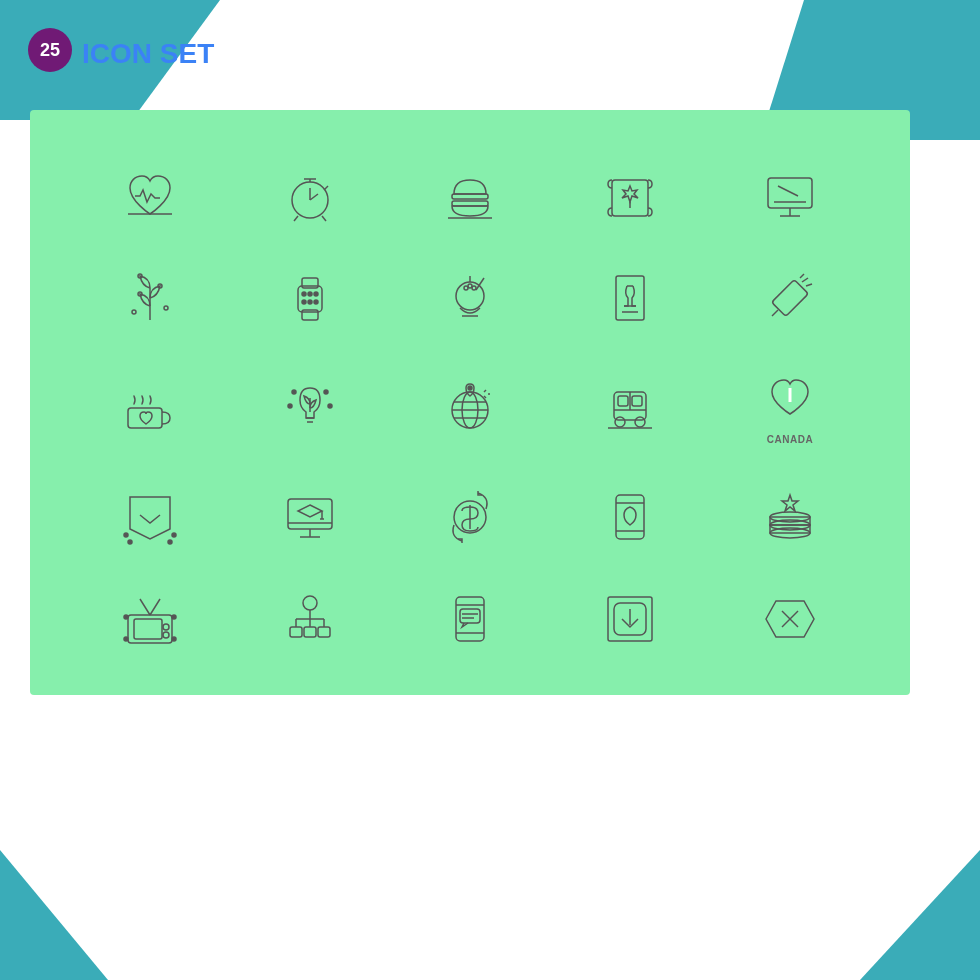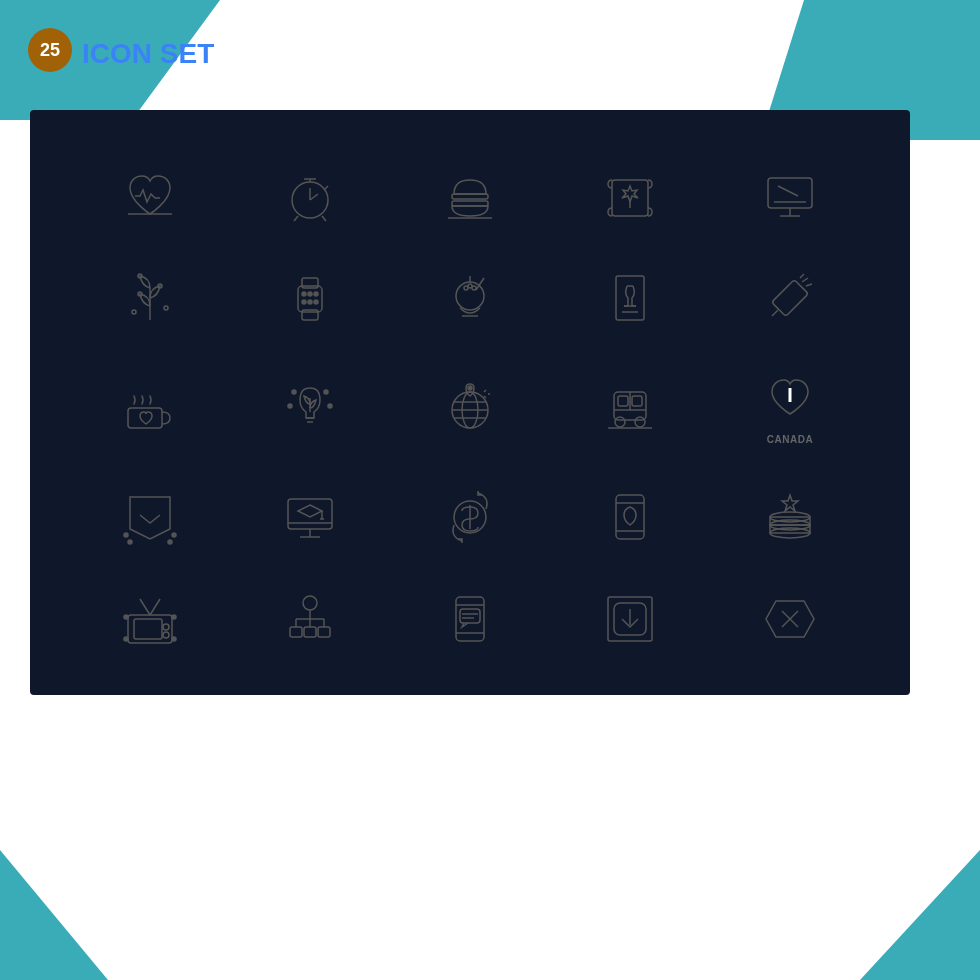--- a/index.html
+++ b/index.html
@@ -45,21 +45,21 @@
       clip-path: polygon(40% 100%, 100% 0, 100% 100%);
       z-index: 0;
     }
 
     
     .badge {
       position: absolute;
       top: 28px; left: 28px;
       width: 44px; height: 44px;
       border-radius: 50%;
-      background: #a16207;
+      background: #701a75;
       color: #fff;
       font-size: 18px;
       font-weight: bold;
       display: flex; align-items: center; justify-content: center;
       z-index: 10;
     }
 
     
     .title {
       position: absolute;
@@ -68,21 +68,21 @@
       font-weight: bold;
       color: #3b82f6;
       z-index: 10;
     }
 
     
     .card {
       position: absolute;
       top: 110px; left: 30px;
       width: 880px;
-      background: #0f172a;
+      background: #86efac;
       border-radius: 4px;
       padding: 30px 40px;
       z-index: 5;
     }
 
     
     .icon-grid {
       display: grid;
       grid-template-columns: repeat(5, 1fr);
       gap: 10px 0;

